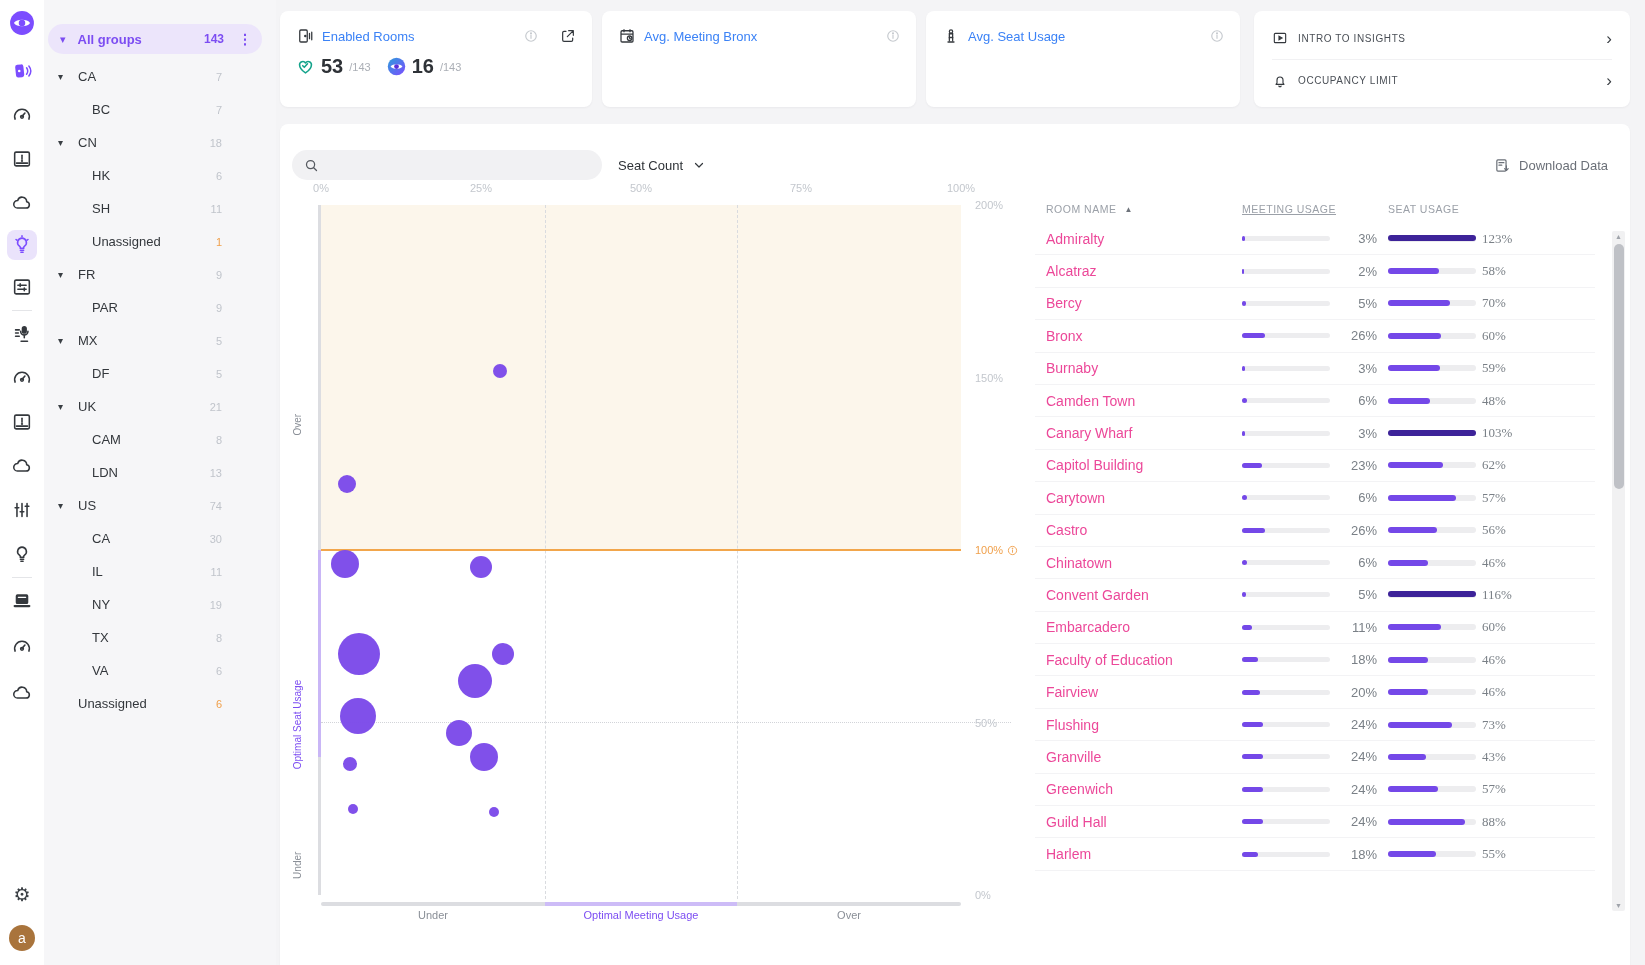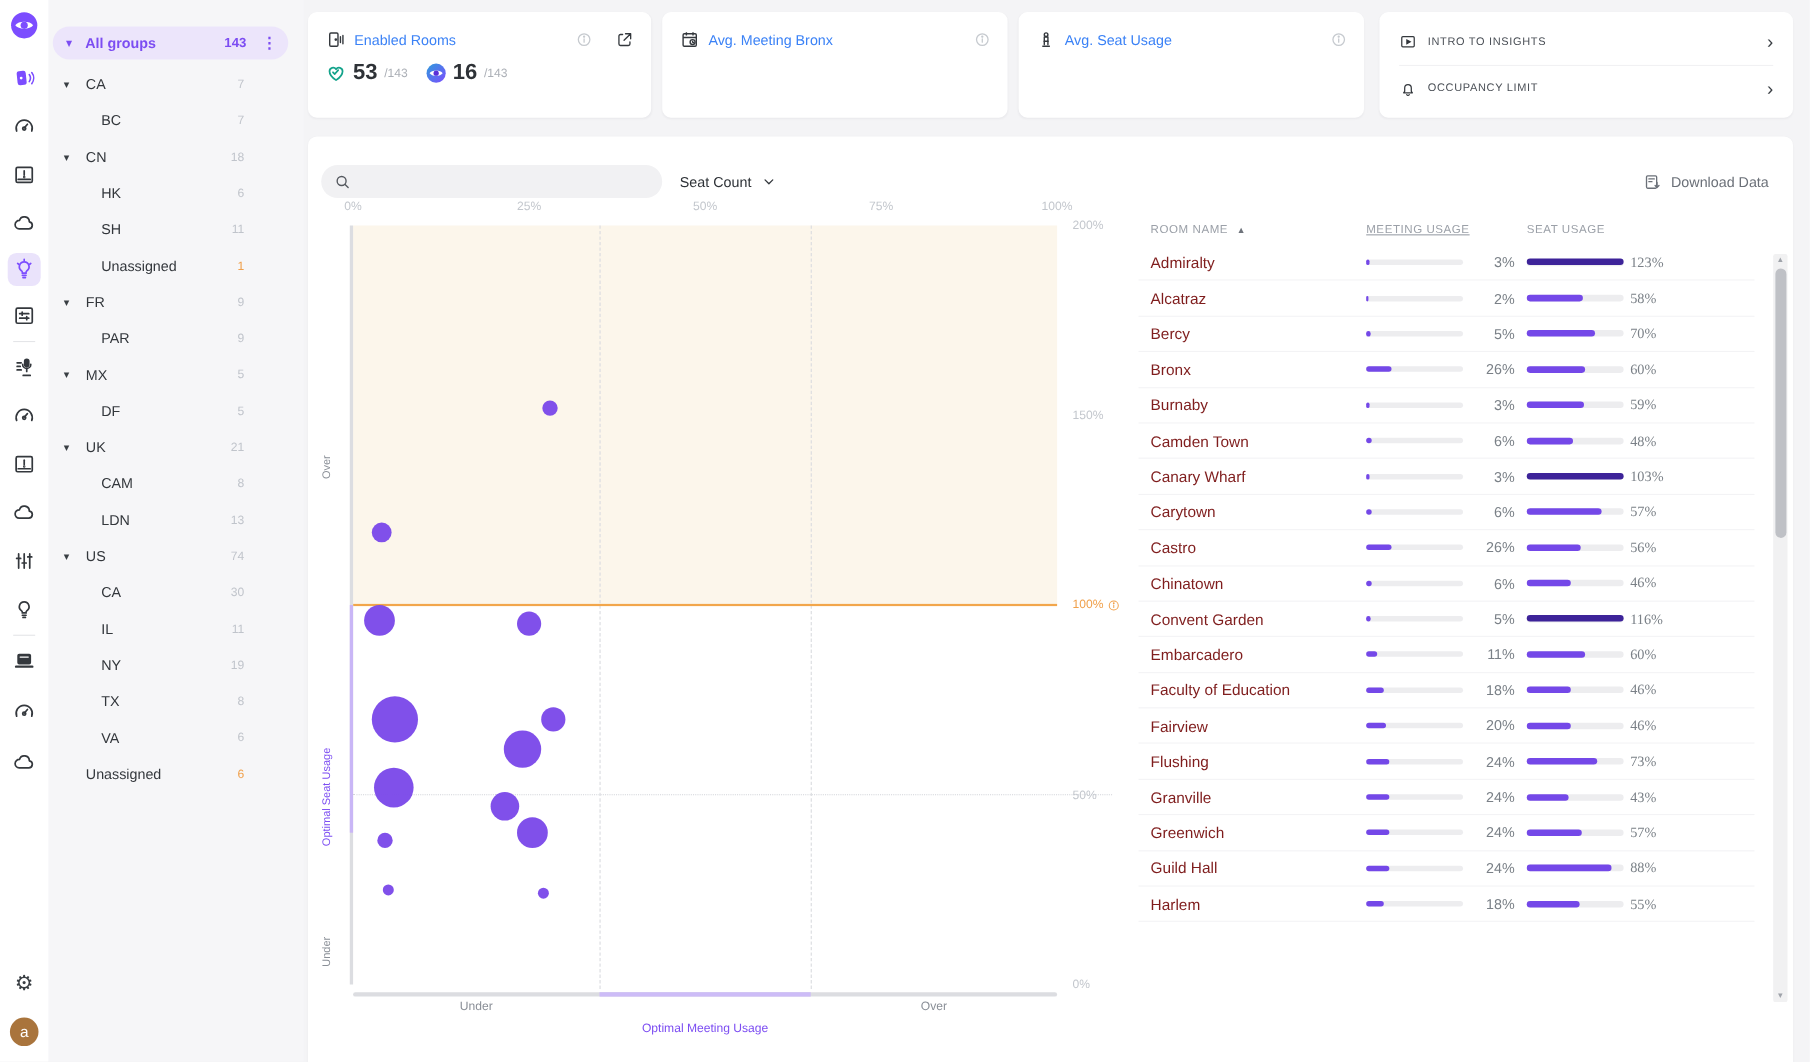--- a/index.html
+++ b/index.html
@@ -86,21 +86,21 @@
   
   .table { position:absolute; left:755px; top:72px; width:595px; height:740px; }
   .thead { position:absolute; top:7px; left:0; right:0; font-size:10.5px; letter-spacing:.5px;
            color:#9BA0A8; }
   .th-name { position:absolute; left:11px; top:0; display:flex; gap:8px; align-items:center; }
   .sort { font-size:8px; color:#6E737B; }
   .th-meet { position:absolute; left:207px; top:0;text-decoration:underline; }
   .th-seat { position:absolute; left:353px; top:0; }
   .rows { position:absolute; top:27px; left:0; width:560px; }
   .trow { height:32.4px; display:flex; align-items:center; position:relative; border-bottom:1px solid #F3F3F5; cursor:pointer; }
-  .td-name { position:absolute; left:11px; font-size:14px; color:#7f1d1d; }
+  .td-name { position:absolute; left:11px; font-size:14px; color:#ec4899; }
   .bar-track { position:absolute; height:5px; width:88px; background:#EDEDEF; border-radius:3px; }
   .bar-fill { height:5px; border-radius:3px; background:#7448E8; }
   .bar-fill.dark { background:#3D2399; height:6px; margin-top:-0.5px; }
   .meet-track { left:207px; }
   .seat-track { left:353px; }
   .seat-track, .seat-track .bar-fill { height:6px; }
   .td-meet { position:absolute; left:300px; width:42px; text-align:right; font-size:13px; color:#7A8087; }
   .td-seat { position:absolute; left:447px; font-size:13px; color:#7A8087;font-family:Liberation Serif, serif; }
   
   .sbar { position:absolute; left:577px; top:35px; width:13px; height:680px; background:#F1F1F2; border-radius:2px; }
@@ -478,21 +478,21 @@
             <circle cx="12" cy="7.5" r=".8" fill="#F0A04B"></circle>
           </svg>
         </span>
         <span class="tick-right" style="top: 540.5px;">
           <span>50%</span>
         </span>
         <span class="tick-right" style="top: 713px;">
           <span>0%</span>
         </span>
         <span class="zone-x" style="left: 145px;">Under</span>
-        <span class="zone-x opt" style="left: 353px; margin-top: 20px;">Optimal Meeting Usage</span>
+        <span class="zone-x opt" style="left: 353px;">Optimal Meeting Usage</span>
         <span class="zone-x" style="left: 561px;">Over</span>
         <span class="zone-y" style="top: 221px;">Over</span>
         <span class="zone-y opt" style="top: 453px;">Optimal Seat Usage</span>
         <span class="zone-y" style="top: 656px;">Under</span>
       </div>
     <div id="bubbles">
         <div class="bubble" style="left: 205.2px; top: 181.6px; height: 14px; width: 14px;"></div>
         <div class="bubble" style="left: 49.6px; top: 293.45px; height: 18px; width: 18px;"></div>
         <div class="bubble" style="left: 43.32px; top: 367.8px; height: 28px; width: 28px;"></div>
         <div class="bubble" style="left: 182px; top: 374.25px; height: 22px; width: 22px;"></div>
@@ -589,20 +589,31 @@
           <span class="bar-track meet-track">
             <span class="bar-fill" style="display: block; width: 2.64px;"></span>
           </span>
           <span class="td-meet">3%</span>
           <span class="bar-track seat-track">
             <span class="bar-fill dark" style="display: block; width: 88px;"></span>
           </span>
           <span class="td-seat">103%</span>
         </div>
         <div class="trow">
+          <span class="td-name">Capitol Building</span>
+          <span class="bar-track meet-track">
+            <span class="bar-fill" style="display: block; width: 20.24px;"></span>
+          </span>
+          <span class="td-meet">23%</span>
+          <span class="bar-track seat-track">
+            <span class="bar-fill" style="display: block; width: 54.56px;"></span>
+          </span>
+          <span class="td-seat">62%</span>
+        </div>
+        <div class="trow">
           <span class="td-name">Carytown</span>
           <span class="bar-track meet-track">
             <span class="bar-fill" style="display: block; width: 5.28px;"></span>
           </span>
           <span class="td-meet">6%</span>
           <span class="bar-track seat-track">
             <span class="bar-fill" style="display: block; width: 67.76px;"></span>
           </span>
           <span class="td-seat">57%</span>
         </div>

